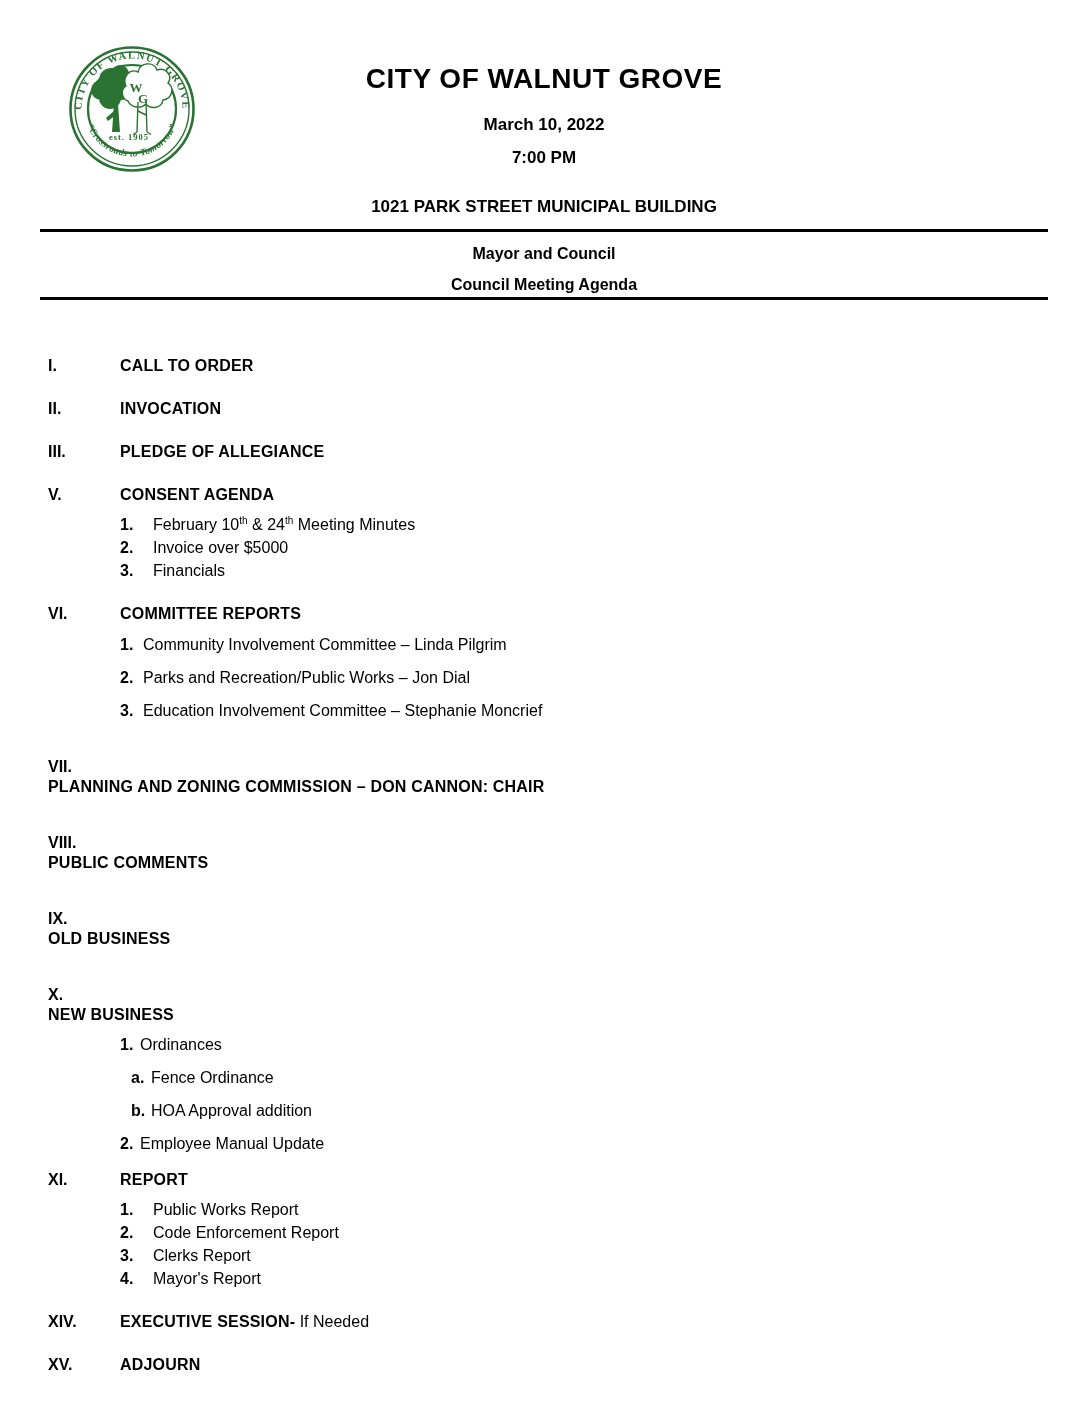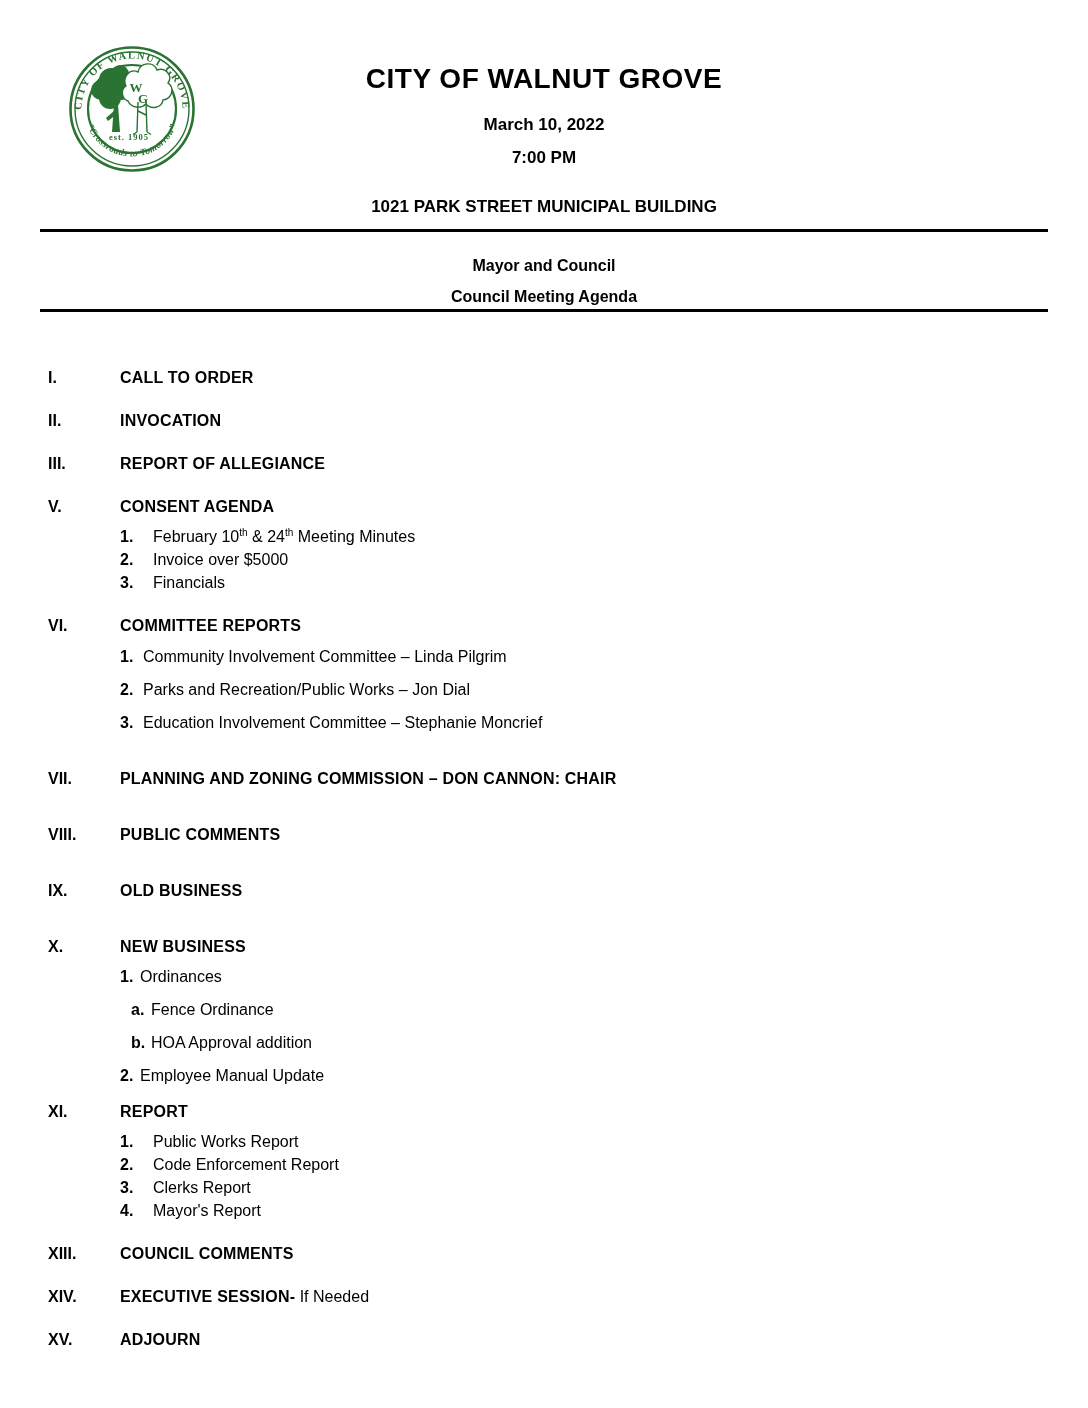--- a/index.html
+++ b/index.html
@@ -16,28 +16,28 @@
 
   .header { text-align:center; padding-top:64px; }
   .title  { font-size:28px; font-weight:700; line-height:30px; letter-spacing:0.5px; }
   .meta   { font-size:17px; font-weight:700; line-height:20px; }
   .meta.date { margin-top:21px; }
   .meta.time { margin-top:13px; }
   .meta.loc  { margin-top:29px; }
   .rule { height:3px; background:#000; margin-left:40px; margin-right:40px; }
   .rule1 { margin-top:12px; }
   .sub  { font-size:16px; font-weight:700; line-height:20px; text-align:center; }
-  .sub1 { margin-top:24px; }
+  .sub1 { margin-top:12px; }
   .sub2 { margin-top:11px; }
   .rule2 { margin-top:2px; }
 
   .agenda { margin-top:56px; padding-left:48px; padding-right:40px; }
   .sec { display:flex; margin-top:23px; font-size:16px; line-height:20px; }
   .sec.first  { margin-top:0; }
-  .sec.gap-lg { margin-top:36px; }
+  .sec.gap-lg { margin-top:36px;flex-direction:column; }
   .sec.gap-sm { margin-top:16px; }
   .num  { width:72px; flex:none; font-weight:700; }
   .head { font-weight:400; }
   .head b { font-weight:700; letter-spacing:0.2px; }
 
   .sublist { padding-left:72px; font-size:16px; line-height:20px; }
   .sublist .li { display:flex; }
   .sublist .mark { flex:none; font-weight:700; }
   .sublist.tight  { margin-top:10px; }
   .sublist.tight  .li { margin-top:3px; }
@@ -105,21 +105,21 @@
       <div class="sec first">
         <span class="num">I.</span>
         <span class="head"><b>CALL TO ORDER</b></span>
       </div>
       <div class="sec">
         <span class="num">II.</span>
         <span class="head"><b>INVOCATION</b></span>
       </div>
       <div class="sec">
         <span class="num">III.</span>
-        <span class="head"><b>REPORT OF ALLEGIANCE</b></span>
+        <span class="head"><b>PLEDGE OF ALLEGIANCE</b></span>
       </div>
       <div class="sec">
         <span class="num">V.</span>
         <span class="head"><b>CONSENT AGENDA</b></span>
       </div>
       <div class="sublist tight">
         <div class="li">
           <span class="mark">1.</span>
           <span class="txt">February 10<sup>th</sup> &amp; 24<sup>th</sup> Meeting Minutes</span>
         </div>
@@ -200,24 +200,20 @@
         <div class="li">
           <span class="mark">3.</span>
           <span class="txt">Clerks Report</span>
         </div>
         <div class="li">
           <span class="mark">4.</span>
           <span class="txt">Mayor's Report</span>
         </div>
       </div>
       <div class="sec">
-        <span class="num">XIII.</span>
-        <span class="head"><b>COUNCIL COMMENTS</b></span>
-      </div>
-      <div class="sec">
         <span class="num">XIV.</span>
         <span class="head"><b>EXECUTIVE SESSION-</b><span class="suffix"> If Needed</span></span>
       </div>
       <div class="sec">
         <span class="num">XV.</span>
         <span class="head"><b>ADJOURN</b></span>
       </div>
     </div>
 
 </div>

